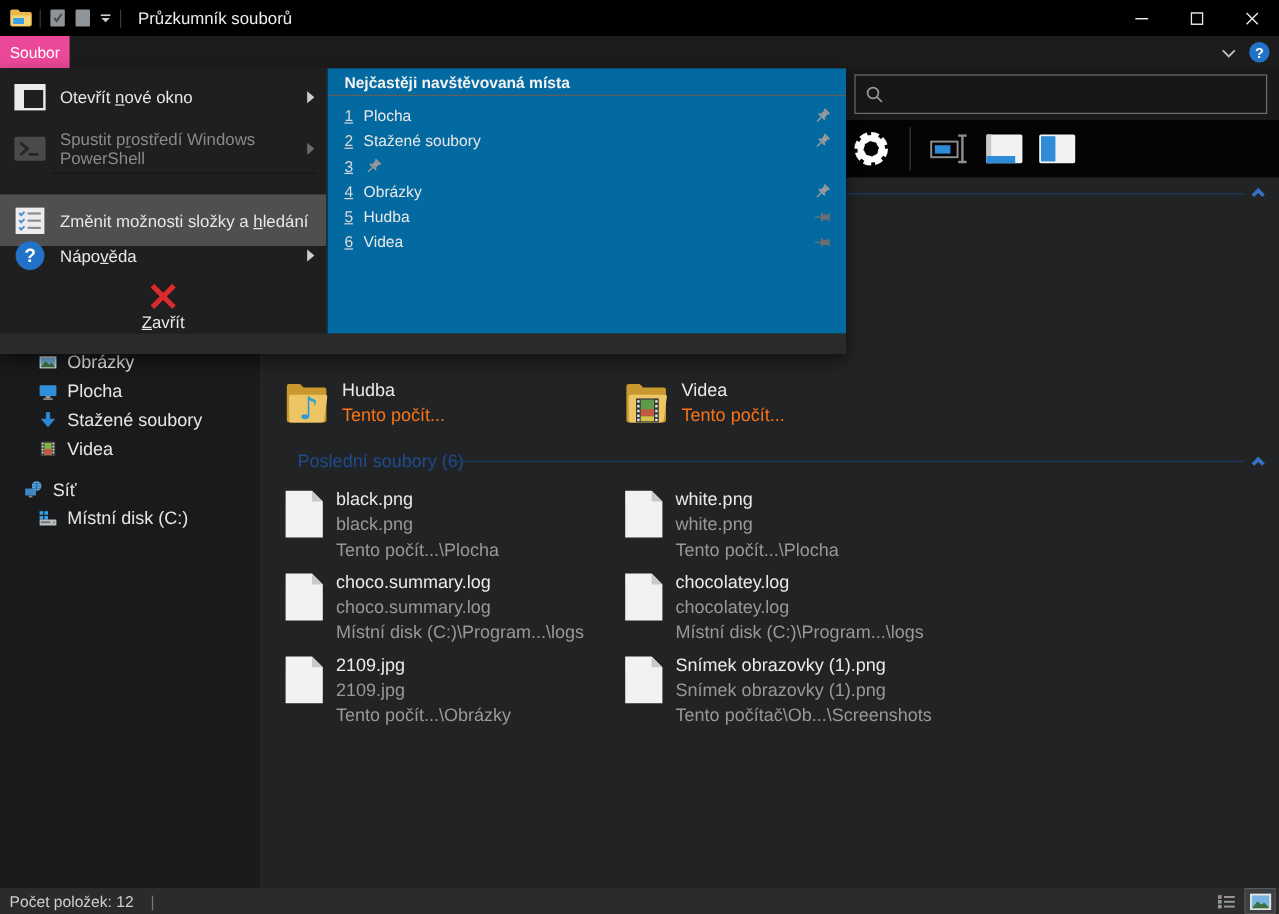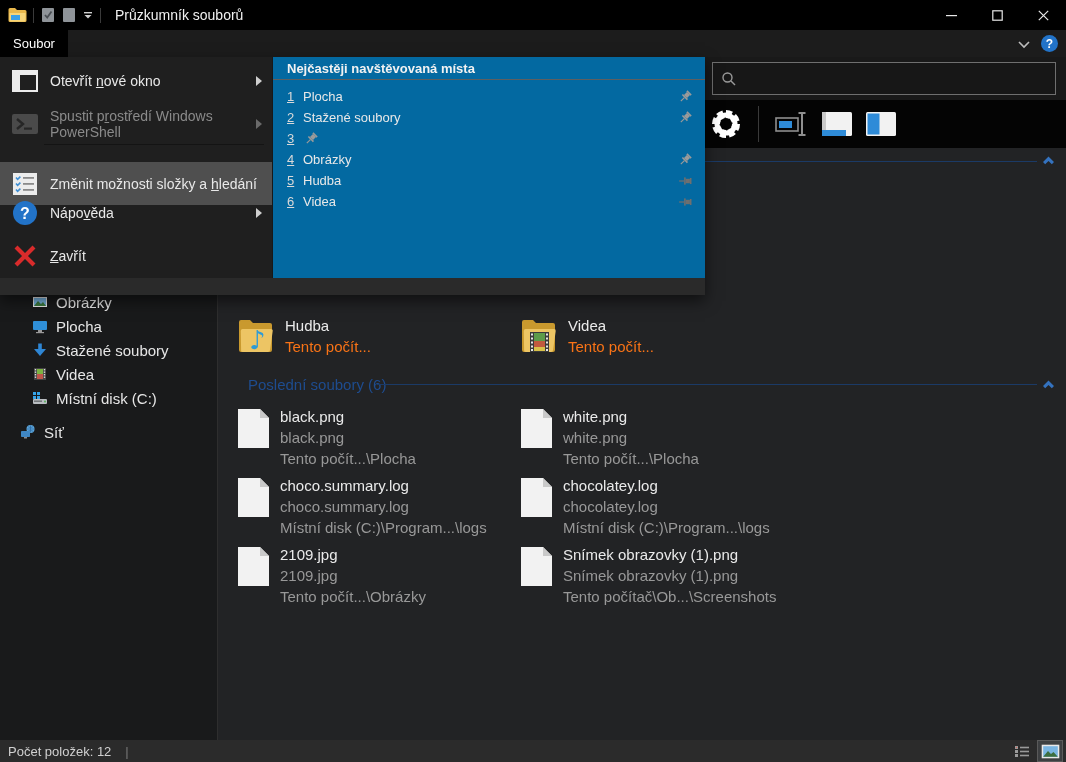--- a/index.html
+++ b/index.html
@@ -13,21 +13,21 @@
   
   .titlebar { position:absolute; left:0; top:0; width:1066px; height:30px; background:#000; display:flex; align-items:center; }
   .qat { display:flex; align-items:center; gap:6px; padding-left:8px; }
   .qat-sep { width:1px; height:15px; background:#3a3a3a; }
   .title-text { margin-left:14px; font-size:14px; color:#f0f0f0; }
   .win-controls { position:absolute; right:0; top:0; height:30px; display:flex; }
   .win-btn { width:46px; height:30px; display:flex; align-items:center; justify-content:center; }
 
   
   .tabrow { position:absolute; left:0; top:30px; width:1066px; height:27px; background:#1c1c1c; }
-  .file-tab { position:absolute; left:0; top:0; width:68px; height:27px; background:#000000; color:#fff;
+  .file-tab { position:absolute; left:0; top:0; width:58px; height:27px; background:#ec4899; color:#fff;
     font-size:13px; display:flex; align-items:center; justify-content:center; }
   .ribbon-caret { position:absolute; right:34px; top:6px; width:16px; height:16px; }
   .help-btn { position:absolute; right:8px; top:5px; width:17px; height:17px; border-radius:50%;
     background:#2273c8; color:#fff; font-size:12px; font-weight:bold; display:flex; align-items:center; justify-content:center; }
 
   
   .addr-row { position:absolute; left:0; top:57px; width:1066px; height:43px; background:#191919; }
   .search-box { position:absolute; left:712px; top:5px; width:344px; height:33px; background:#171717;
     border:1px solid #6f6f6f; display:flex; align-items:center; padding:0 8px; }
   .search-box input { flex:1; background:transparent; border:none; outline:none; color:#bdbdbd;
@@ -255,46 +255,46 @@
                 <rect x="2.8" y="10.5" width="1.4" height="1.4"></rect>
                 <rect x="11.8" y="3" width="1.4" height="1.4"></rect>
                 <rect x="11.8" y="5.5" width="1.4" height="1.4"></rect>
                 <rect x="11.8" y="8" width="1.4" height="1.4"></rect>
                 <rect x="11.8" y="10.5" width="1.4" height="1.4"></rect>
               </g>
           </svg>
         </span>
         <span>Videa</span>
       </div>
+      <div class="side-item indent-1">
+        <span class="si-icon">
+          <svg width="16" height="16" viewBox="0 0 16 16">
+            <circle cx="10.5" cy="5" r="4" fill="#5fa8dc"></circle>
+            <path d="M7 5 h7 M10.5 1.4 v7.2 M7.6 2.6 q2.9 2 5.8 0 M7.6 7.4 q2.9 -2 5.8 0" stroke="#2d6da8" stroke-width="0.8" fill="none"></path>
+            <rect x="1" y="7" width="9" height="6" rx="0.8" fill="#3f87c4"></rect>
+            <rect x="4" y="13" width="3" height="1.5" fill="#8a8a8a"></rect>
+          </svg>
+        </span>
+        <span>Síť</span>
+      </div>
       <div class="side-item indent-2">
         <span class="si-icon">
           <svg width="16" height="16" viewBox="0 0 16 16">
             <g fill="#35a3e8">
                 <rect x="1" y="2" width="3" height="3"></rect>
                 <rect x="5" y="2" width="3" height="3"></rect>
                 <rect x="1" y="6" width="3" height="3"></rect>
                 <rect x="5" y="6" width="3" height="3"></rect>
               </g>
             <rect x="1" y="9" width="14" height="5" rx="1" fill="#b9bdc1"></rect>
             <rect x="2" y="10.5" width="8" height="1.4" fill="#6b6f73"></rect>
             <circle cx="13" cy="11.5" r="0.9" fill="#4caf50"></circle>
           </svg>
         </span>
         <span>Místní disk (C:)</span>
-      </div>
-      <div class="side-item indent-1">
-        <span class="si-icon">
-          <svg width="16" height="16" viewBox="0 0 16 16">
-            <circle cx="10.5" cy="5" r="4" fill="#5fa8dc"></circle>
-            <path d="M7 5 h7 M10.5 1.4 v7.2 M7.6 2.6 q2.9 2 5.8 0 M7.6 7.4 q2.9 -2 5.8 0" stroke="#2d6da8" stroke-width="0.8" fill="none"></path>
-            <rect x="1" y="7" width="9" height="6" rx="0.8" fill="#3f87c4"></rect>
-            <rect x="4" y="13" width="3" height="1.5" fill="#8a8a8a"></rect>
-          </svg>
-        </span>
-        <span>Síť</span>
       </div>
     </div>
 
     <div class="content">
 
       <div class="group-rule" style="left:30px; top:13px; width:788px;"></div>
       <div class="chev-up" style="left:822px; top:5px;">
         <svg width="15" height="14" viewBox="0 0 15 14">
             <path d="M2 9 L7.5 3.5 L13 9 L10.8 11.2 L7.5 7.9 L4.2 11.2 Z" fill="#3472bf"></path>
           </svg>
@@ -513,21 +513,21 @@
         <span class="mi-icon">
           <svg width="26" height="26" viewBox="0 0 26 26">
             <circle cx="13" cy="13" r="12" fill="#2273c8"></circle>
             <text x="13" y="18.5" font-size="16" font-weight="bold" fill="#fff" text-anchor="middle" font-family="'Liberation Sans',sans-serif">?</text>
           </svg>
         </span>
         <span class="mi-label"><span>Nápo</span><span class="accel">v</span><span>ěda</span></span>
         <span class="mi-arrow"></span>
       </div>
 
-      <div class="menu-item" style="top:177px;">
+      <div class="menu-item" style="top:177px;flex-direction:column;">
         <span class="mi-icon">
           <svg width="24" height="24" viewBox="0 0 24 24">
             <path d="M3 3 L21 21 M21 3 L3 21" stroke="#d92b2b" stroke-width="4.2"></path>
           </svg>
         </span>
         <span class="mi-label"><span></span><span class="accel">Z</span><span>avřít</span></span>
       </div>
     </div>
 
     <div class="places">

